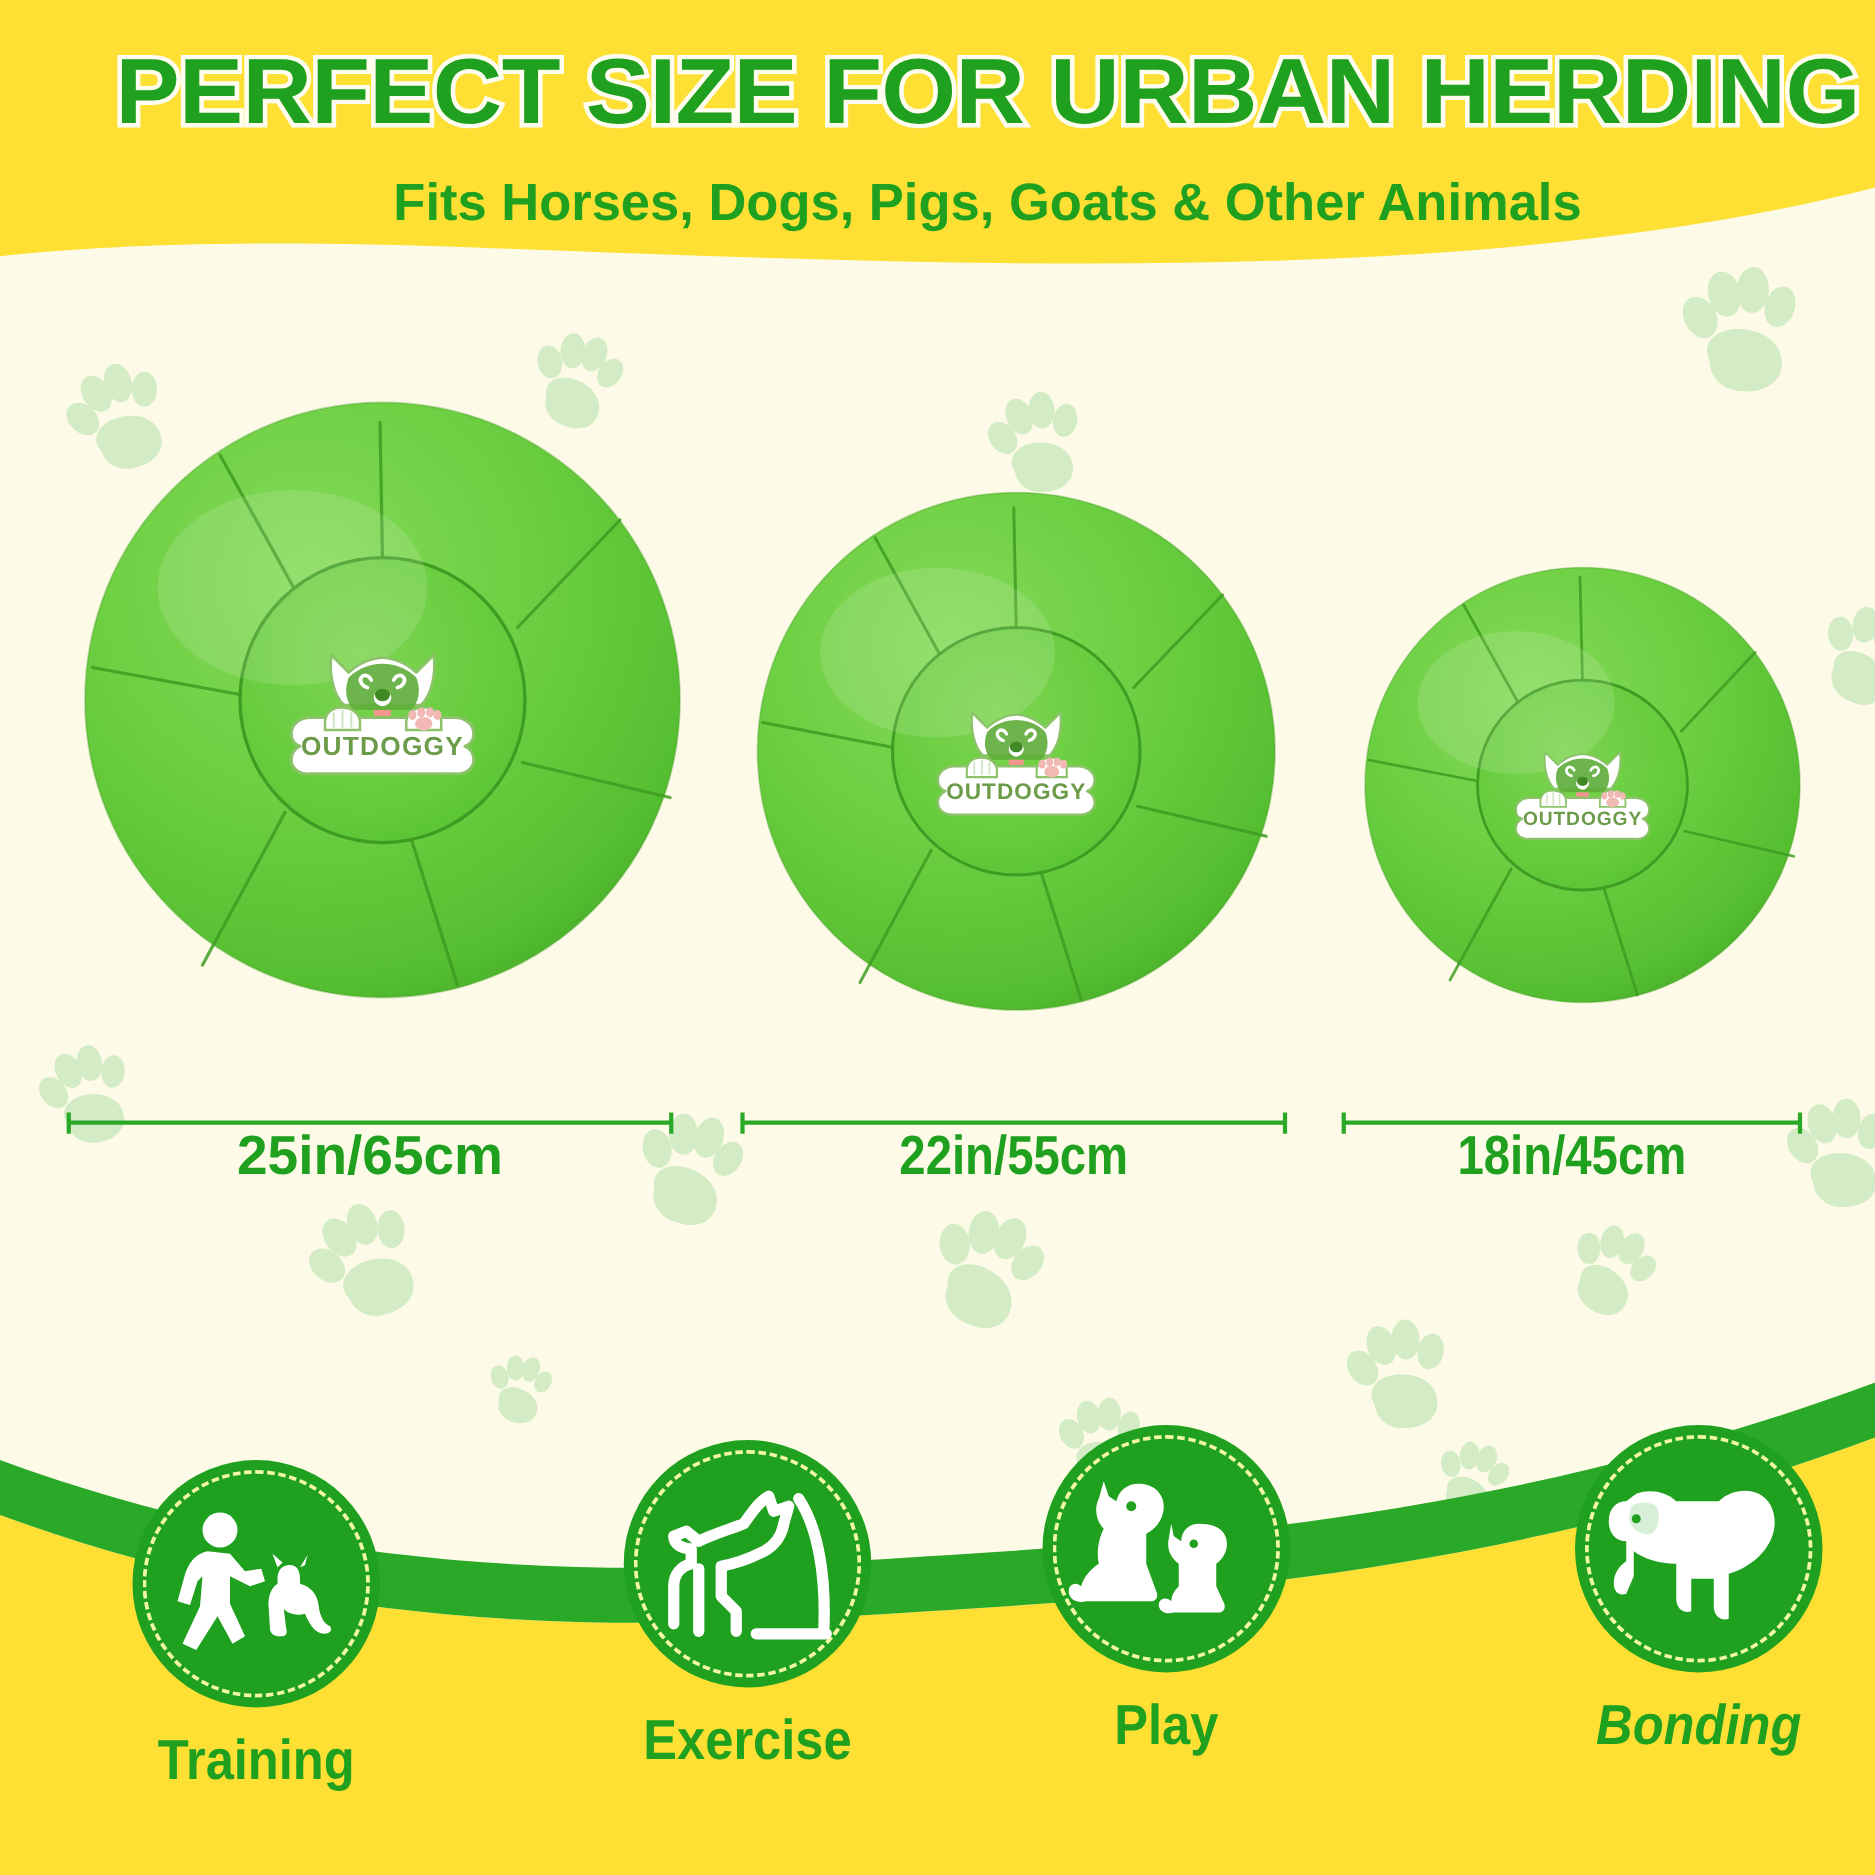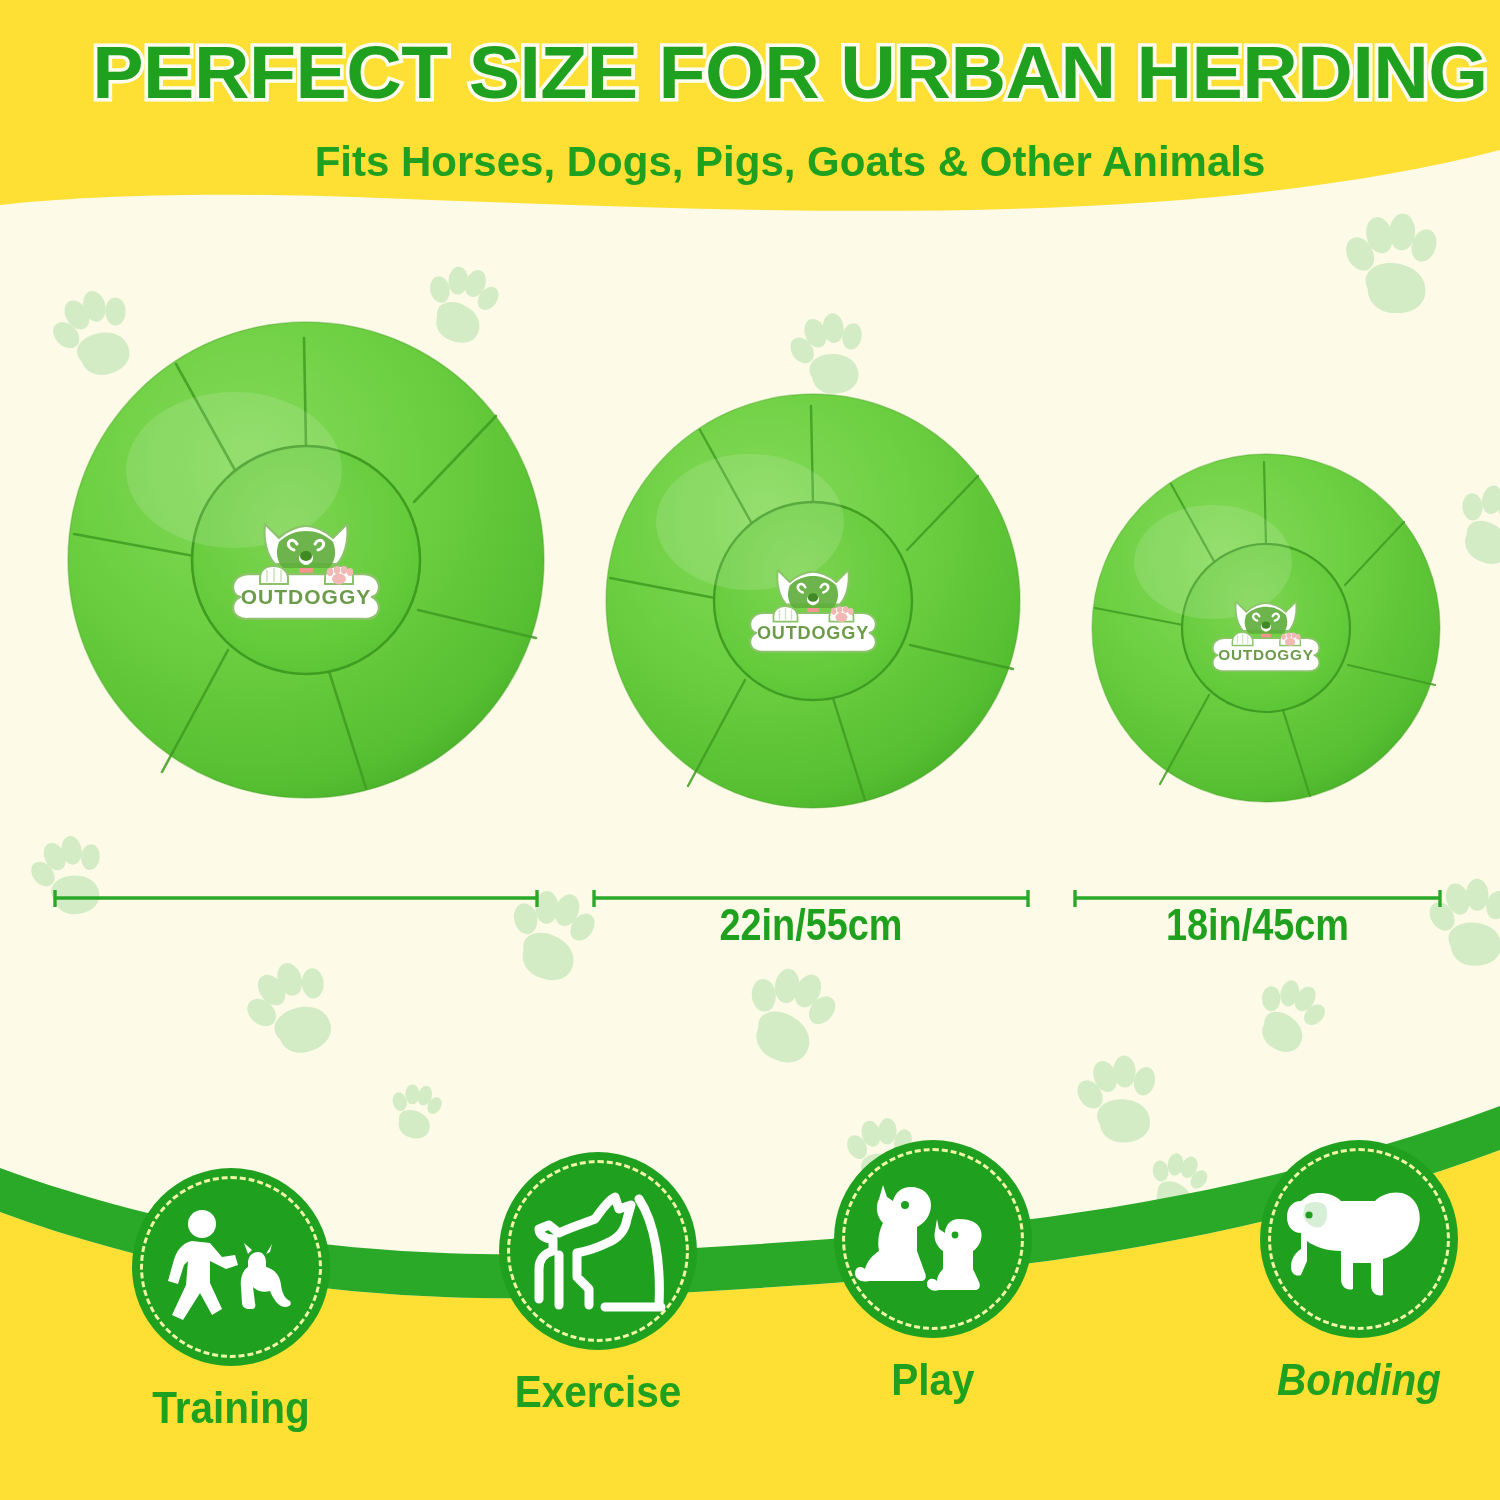--- a/index.html
+++ b/index.html
@@ -386,35 +386,36 @@
 
         <line x1="594" y1="890" x2="594" y2="907" transform="translate(0,-860)"></line>
         <line x1="594" y1="898" x2="1028" y2="898" transform="translate(0,-860)"></line>
         <line x1="1028" y1="890" x2="1028" y2="907" transform="translate(0,-860)"></line>
 
         <line x1="1075" y1="890" x2="1075" y2="907" transform="translate(0,-860)"></line>
         <line x1="1075" y1="898" x2="1440" y2="898" transform="translate(0,-860)"></line>
         <line x1="1440" y1="890" x2="1440" y2="907" transform="translate(0,-860)"></line>
       </g>
     </svg>
+    <div class="dim-label" style="left:55px; top:900px; width:482px;">25in/65cm</div>
     <div class="dim-label condensed" style="left:594px; top:900px; width:434px;">22in/55cm</div>
     <div class="dim-label condensed" style="left:1075px; top:900px; width:365px;">18in/45cm</div>
   </div>
 
   <div class="bottom">
     <svg width="1500" height="1500" style="position:absolute;top:0;left:0">
 
       <path d="M0 1212 C 300 1322, 560 1300, 760 1288 C 1010 1272, 1240 1246, 1500 1150 L1500 1500 L0 1500 Z" fill="#fde033"></path>
 
       <path d="M0 1168 C 300 1278, 560 1256, 760 1244 C 1010 1228, 1240 1202, 1500 1106
                L1500 1150 C 1240 1246, 1010 1272, 760 1288 C 560 1300, 300 1322, 0 1212 Z" fill="#2aa828"></path>
     </svg>
   </div>
 
-  <div class="feature" style="left:126px; top:1168px; width:210px;">
+  <div class="feature" style="left:100px; top:1168px; width:210px;">
     <div class="badge" style="width:198px;height:198px;margin:0 auto;">
       <div class="badge-dash"></div>
       <div class="badge-icon">
         <svg width="150" height="120" viewBox="0 0 150 120" fill="#ffffff">
           <circle cx="46" cy="17" r="14"></circle>
           <path d="M36 34 C 26 36, 20 44, 17 56 L 12 74 L 22 77 L 28 58 L 32 54 L 30 78 L 16 108 L 27 113 L 44 86 L 56 108 L 66 102 L 54 76 L 54 54 L 70 62 L 82 58 L 79 48 L 66 50 L 54 36 Z"></path>
           <g>
             <path d="M102 45 C 96 45, 92 49, 92 56 L 92 60 C 86 64, 84 72, 85 80 L 86 96 C 86 100, 90 102, 93 102 L 96 102 C 99 102, 100 99, 99 96 L 97 80 C 100 84, 108 86, 114 84 C 119 96, 124 100, 130 100 C 134 100, 136 97, 134 94 C 129 92, 126 86, 125 78 C 124 68, 118 62, 110 60 L 110 56 C 110 49, 107 45, 102 45 Z"></path>
             <path d="M92 47 L88 36 L96 43 Z"></path>
             <path d="M110 47 L116 37 L114 45 Z"></path>

